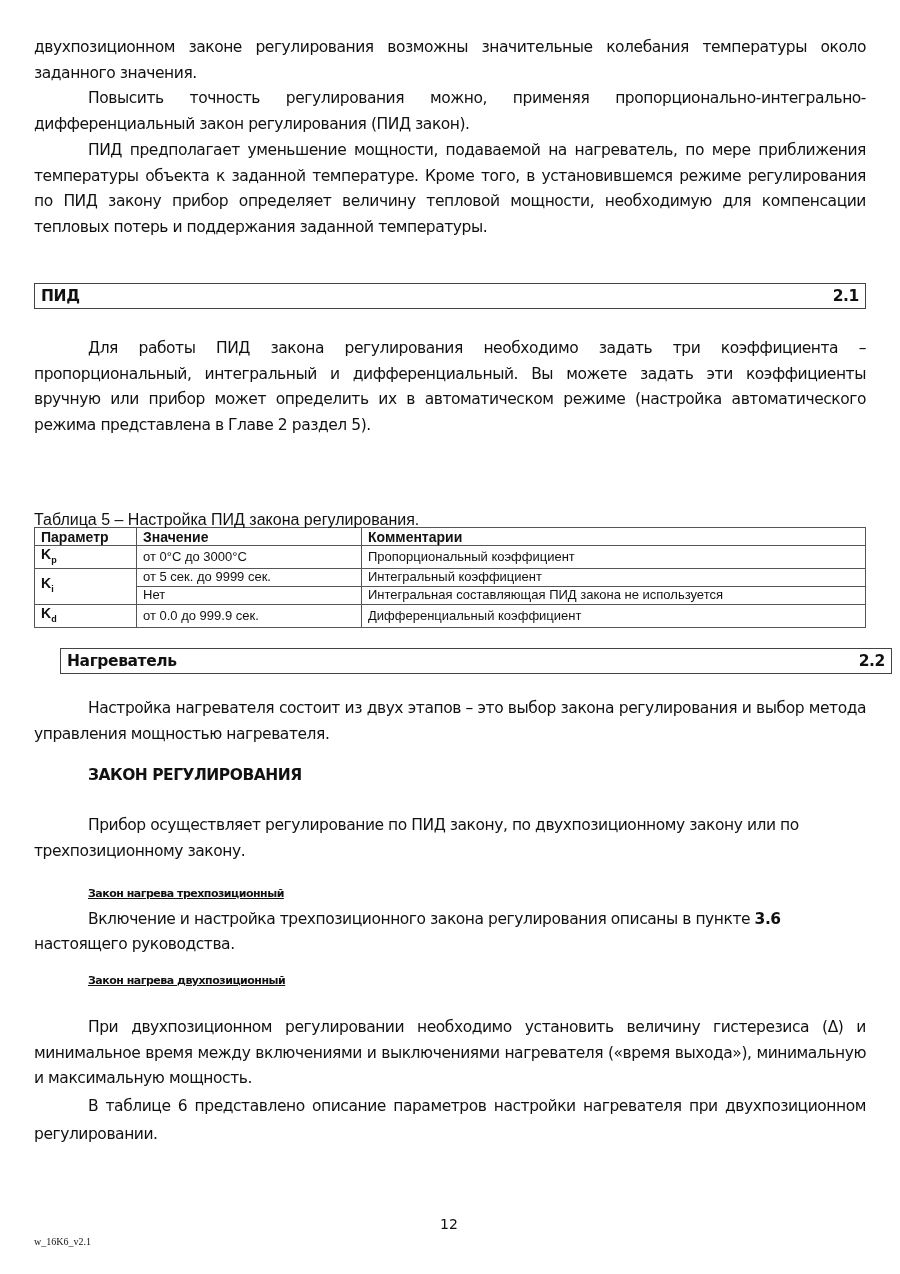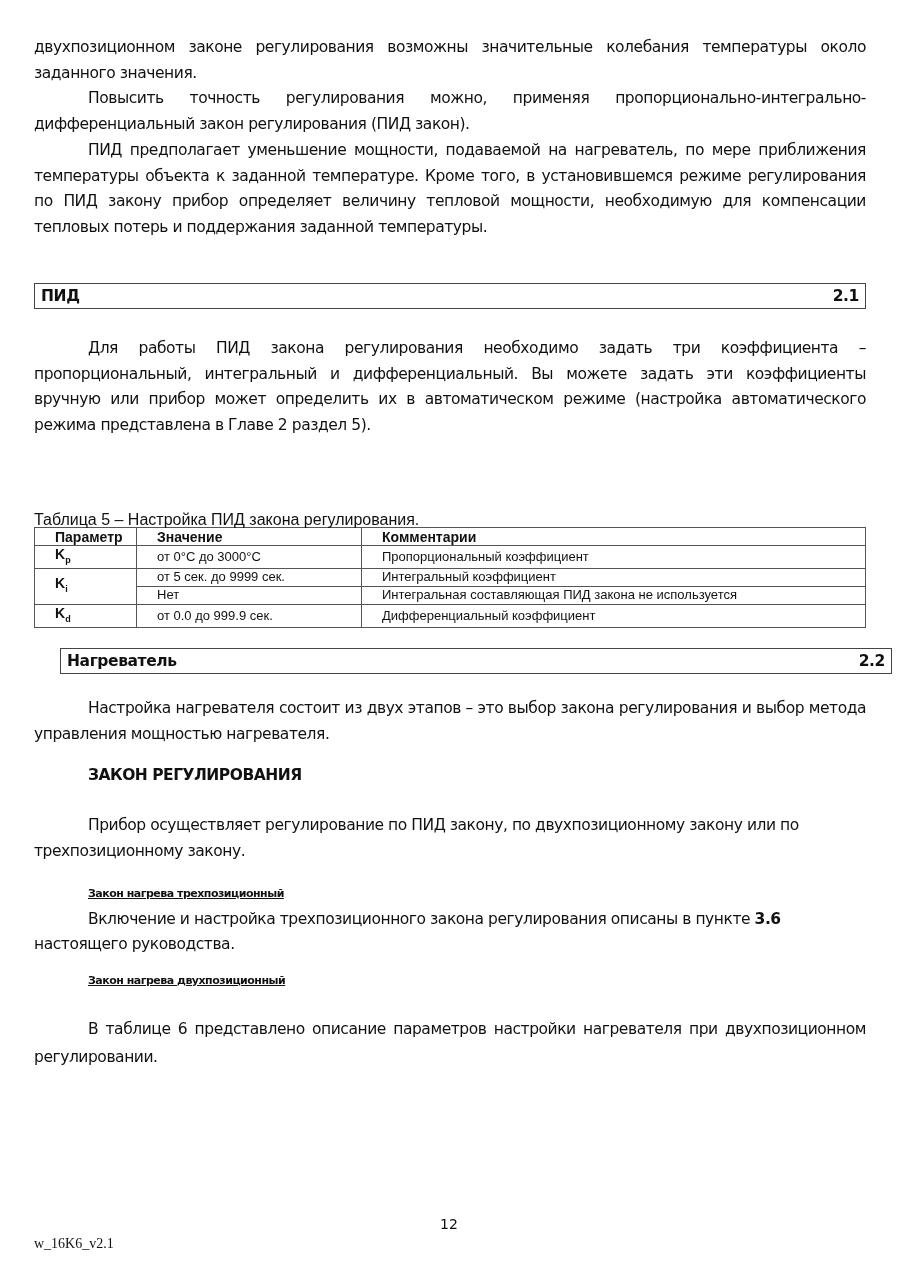--- a/index.html
+++ b/index.html
@@ -34,21 +34,21 @@
   .caption { font-family: "Liberation Sans", sans-serif; font-size: 16px; line-height: 15px; }
   table.t5 {
     border-collapse: collapse;
     width: 832px;
     font-family: "Liberation Sans", sans-serif;
     font-size: 13px;
     table-layout: fixed;
   }
   table.t5 td, table.t5 th {
     border: 1px solid #555;
-    padding: 0 20px;
+    padding: 0 6px;
     height: 17px;
     line-height: 16px;
     text-align: left;
     vertical-align: middle;
   }
   table.t5 th { font-weight: bold; font-size: 14px; }
   .param { font-weight: bold; font-size: 14px; }
   .param sub { font-size: 9px; font-weight: bold; }
   .heading-caps {
     font-family: "DejaVu Sans", sans-serif;
@@ -57,21 +57,21 @@
     letter-spacing: -0.5px;
   }
   .underline-heading {
     font-family: "DejaVu Sans", sans-serif;
     font-weight: bold;
     font-size: 11px;
     text-decoration: underline;
     letter-spacing: -0.5px;
   }
   .footer-page { position: absolute; top: 1216px; left: 440px; font-family: "DejaVu Sans", sans-serif; font-size: 14px; }
-  .footer-doc { position: absolute; top: 1236px; left: 34px; font-family: "Liberation Serif", serif; font-size: 14px; }
+  .footer-doc { position: absolute; top: 1236px; left: 34px; font-family: "Liberation Serif", serif; font-size: 10px; }
 </style>
 </head>
 <body>
 
 <div class="block" style="top:35px;">
   <p class="para">двухпозиционном законе регулирования возможны значительные колебания температуры около заданного значения.</p>
   <p class="para indent">Повысить точность регулирования можно, применяя пропорционально-интегрально-дифференциальный закон регулирования (ПИД закон).</p>
   <p class="para indent">ПИД предполагает уменьшение мощности, подаваемой на нагреватель, по мере приближения температуры объекта к заданной температуре. Кроме того, в установившемся режиме регулирования по ПИД закону прибор определяет величину тепловой мощности, необходимую для компенсации тепловых потерь и поддержания заданной температуры.</p>
 </div>
 
@@ -143,17 +143,18 @@
     <span class="underline-heading">Закон нагрева трехпозиционный</span>
   </p>
   <p class="para indent" style="text-align:left;"><span>Включение и настройка трехпозиционного закона регулирования описаны в пункте</span> <b>3.6</b><span> настоящего руководства.</span></p>
 </div>
 
 <div class="block" style="top:970px; padding-left:54px; box-sizing:border-box;">
   <span class="underline-heading">Закон нагрева двухпозиционный</span>
 </div>
 
 <div class="block" style="top:1015px;">
+  <p class="para indent">При двухпозиционном регулировании необходимо установить величину гистерезиса (Δ) и минимальное время между включениями и выключениями нагревателя («время выхода»), минимальную и максимальную мощность.</p>
   <p class="para indent" style="line-height:28px;">В таблице 6 представлено описание параметров настройки нагревателя при двухпозиционном регулировании.</p>
 </div>
 
 <div class="footer-page">12</div>
 <div class="footer-doc">w_16K6_v2.1</div>
 
 </body></html>

